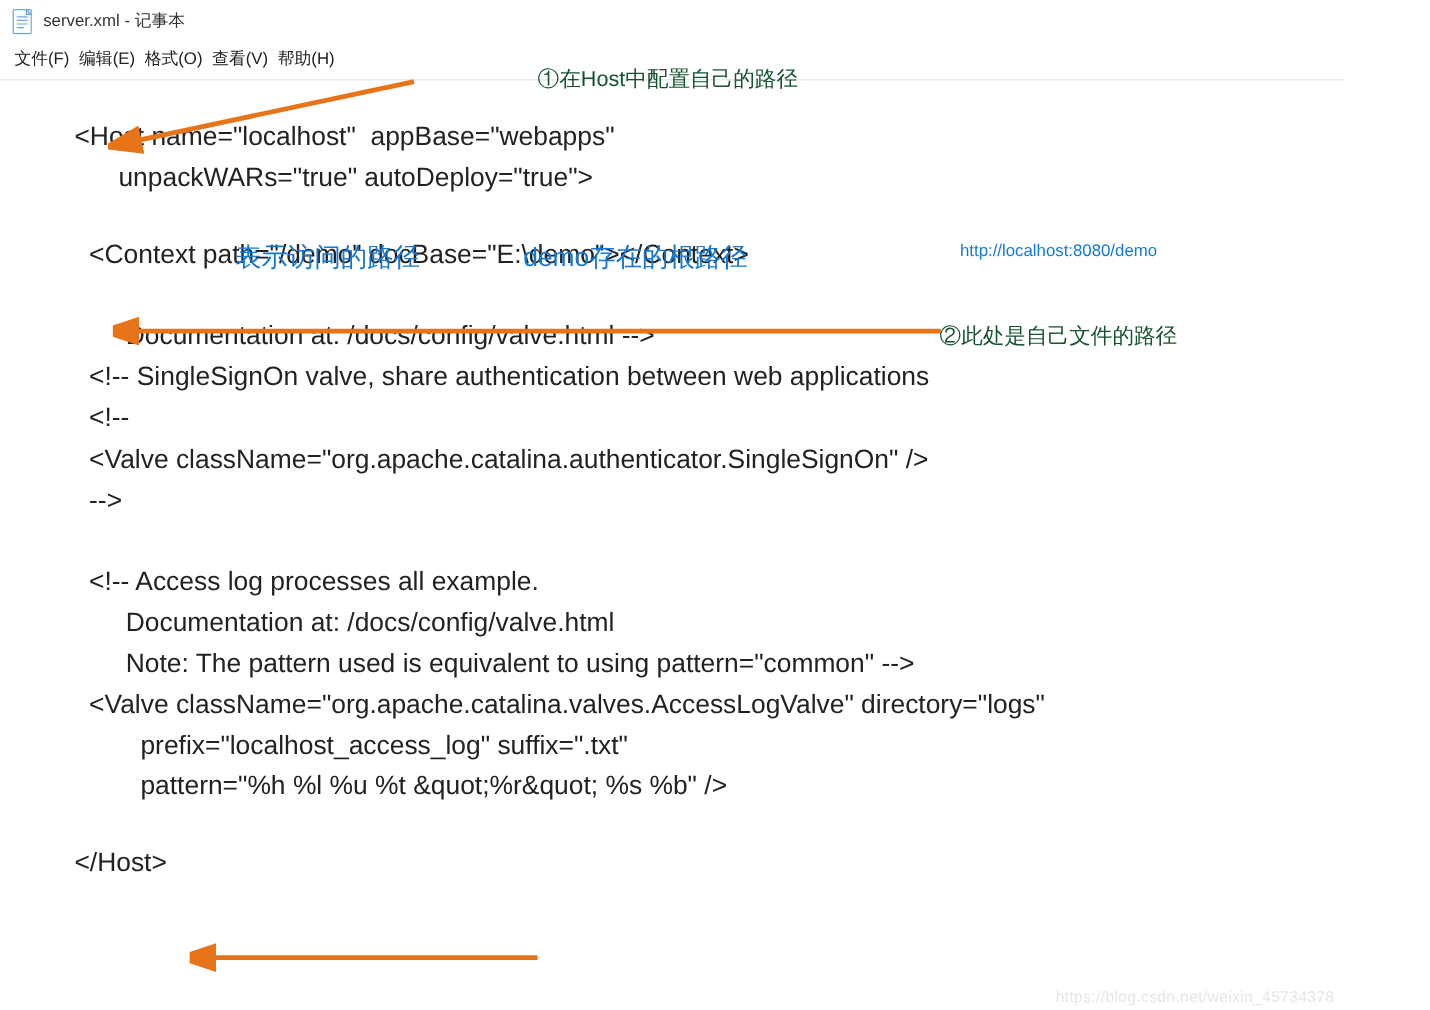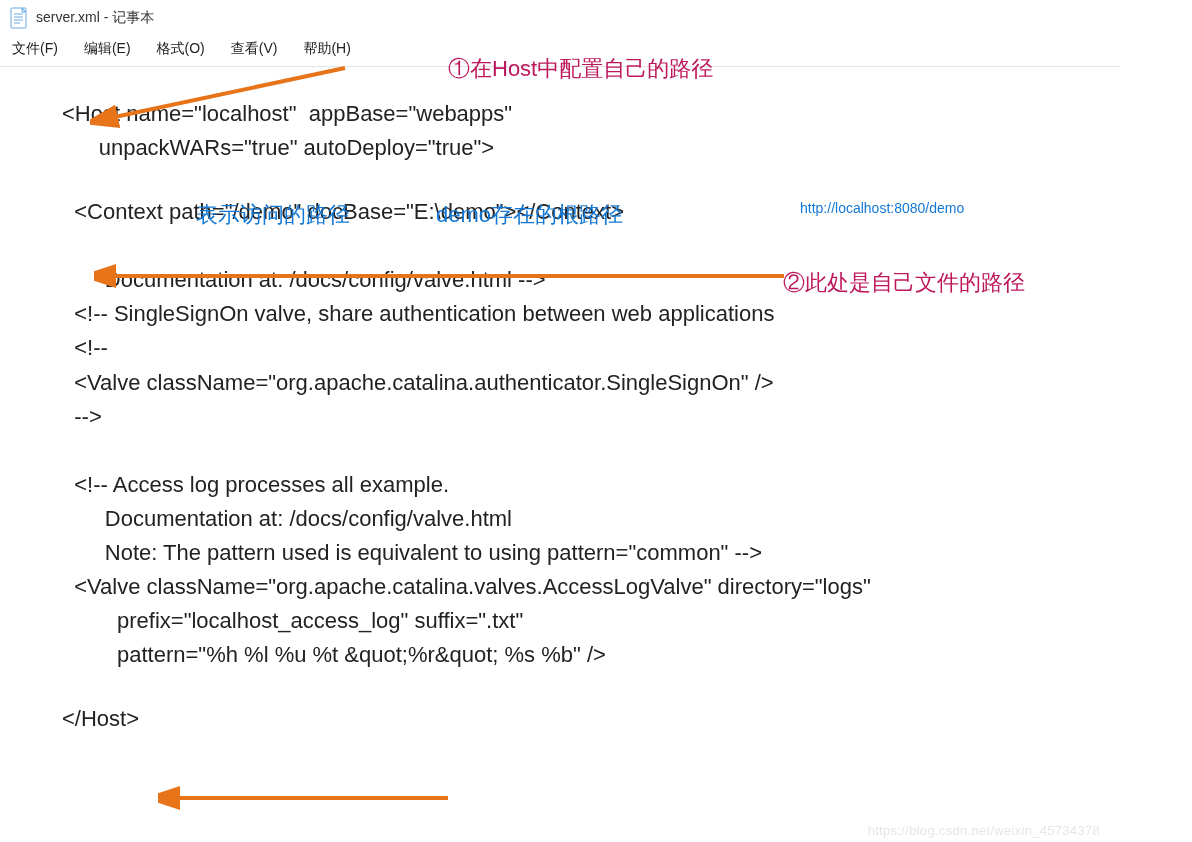--- a/index.html
+++ b/index.html
@@ -1,28 +1,28 @@
 <!DOCTYPE html>
 <html><head>
 <meta charset="utf-8">
 <style>
   html,body{margin:0;padding:0;font-family:"Microsoft YaHei","Segoe UI",Arial,sans-serif;background:#fff;color:#222;font-size:14px;}
   .window{width:1120px;height:842px;position:relative;box-sizing:border-box;overflow:hidden;}
   .titlebar{display:flex;align-items:center;height:32px;padding:2px 10px;background:#fff;}
   .doc-icon{width:18px;height:22px;margin-right:8px;display:inline-block;position:relative;}
   .doc-icon svg{width:18px;height:22px;display:block;}
   .title-text{font-size:14px;color:#333;}
-  .menubar{display:flex;gap:26px;padding:4px 12px 8px 12px;border-bottom:1px solid #e5e5e5;font-size:14px;}
+  .menubar{display:flex;gap:8px;padding:4px 12px 8px 12px;border-bottom:1px solid #e5e5e5;font-size:14px;}
   .menu-item{cursor:default;}
   .content{position:relative;padding:30px 22px 0 62px;font-size:22px;line-height:1.55;color:#222;}
   .code-line{white-space:pre;font-family:"Microsoft YaHei","Segoe UI",Arial,sans-serif;}
   .anno-blue{color:#1479d5;font-size:22px;}
   .anno-blue2{color:#1479d5;font-size:14px;}
-  .anno-orange{color:#be185d;font-size:22px;}
-  .watermark{position:absolute;right:20px;bottom:4px;color:#e6e6e6;font-size:13px;letter-spacing:.3px;}
+  .anno-orange{color:#14532d;font-size:18px;}
+  .watermark{position:absolute;right:8px;bottom:4px;color:#e6e6e6;font-size:13px;letter-spacing:.3px;}
   
   .layer{position:absolute;left:0;top:0;width:100%;height:100%;pointer-events:none;}
   .pos{position:absolute;}
 </style>
 </head>
 <body>
 
 <div class="window">
 
   <div class="titlebar">

